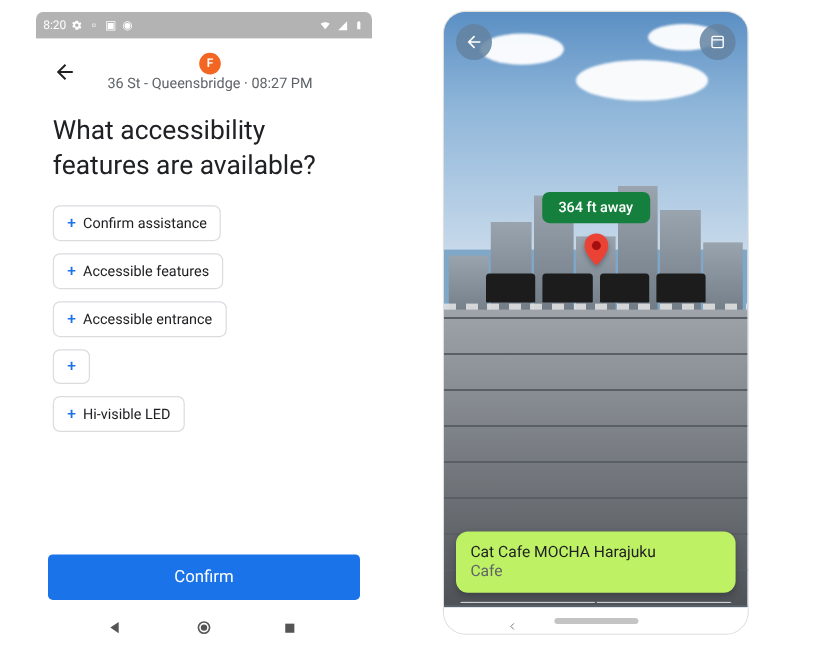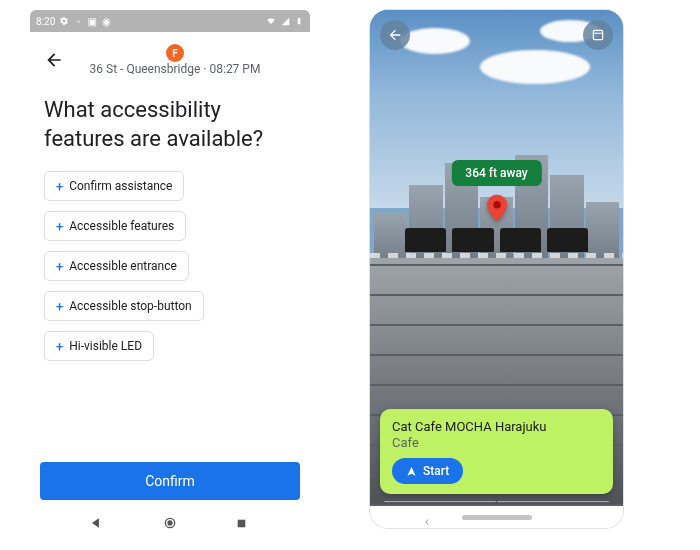--- a/index.html
+++ b/index.html
@@ -254,21 +254,20 @@
     <div class="chip">
       <span class="plus">+</span>
       <span>Accessible features</span>
     </div>
     <div class="chip">
       <span class="plus">+</span>
       <span>Accessible entrance</span>
     </div>
     <div class="chip">
       <span class="plus">+</span>
-      <span>Accessible stop-button</span>
     </div>
     <div class="chip">
       <span class="plus">+</span>
       <span>Hi-visible LED</span>
     </div>
   </div>
 
   <div class="confirm-btn">
     <span>Confirm</span>
   </div>
@@ -337,26 +336,20 @@
     <div class="pin">
       <svg viewBox="0 0 24 32" width="20" height="28">
           <path fill="#ea4335" d="M12 0C5.4 0 0 5.4 0 12c0 9 12 20 12 20s12-11 12-20C24 5.4 18.6 0 12 0z"></path>
           <circle cx="12" cy="12" r="4.5" fill="#a50e0e"></circle>
         </svg>
     </div>
 
     <div class="place-card">
       <div class="place-name">Cat Cafe MOCHA Harajuku</div>
       <div class="place-type">Cafe</div>
-      <div class="start-btn">
-        <svg viewBox="0 0 24 24" fill="#fff">
-            <path d="M12 2 3 21l9-4 9 4z"></path>
-          </svg>
-        <span>Start</span>
-      </div>
     </div>
   </div>
 
   <div class="navbar-gesture">
     <span class="back-g">
       <svg viewBox="0 0 24 24" width="10" height="10" fill="none" stroke="#777" stroke-width="2">
           <path d="M15 18l-6-6 6-6"></path>
         </svg>
     </span>
     <div class="pill"></div>

